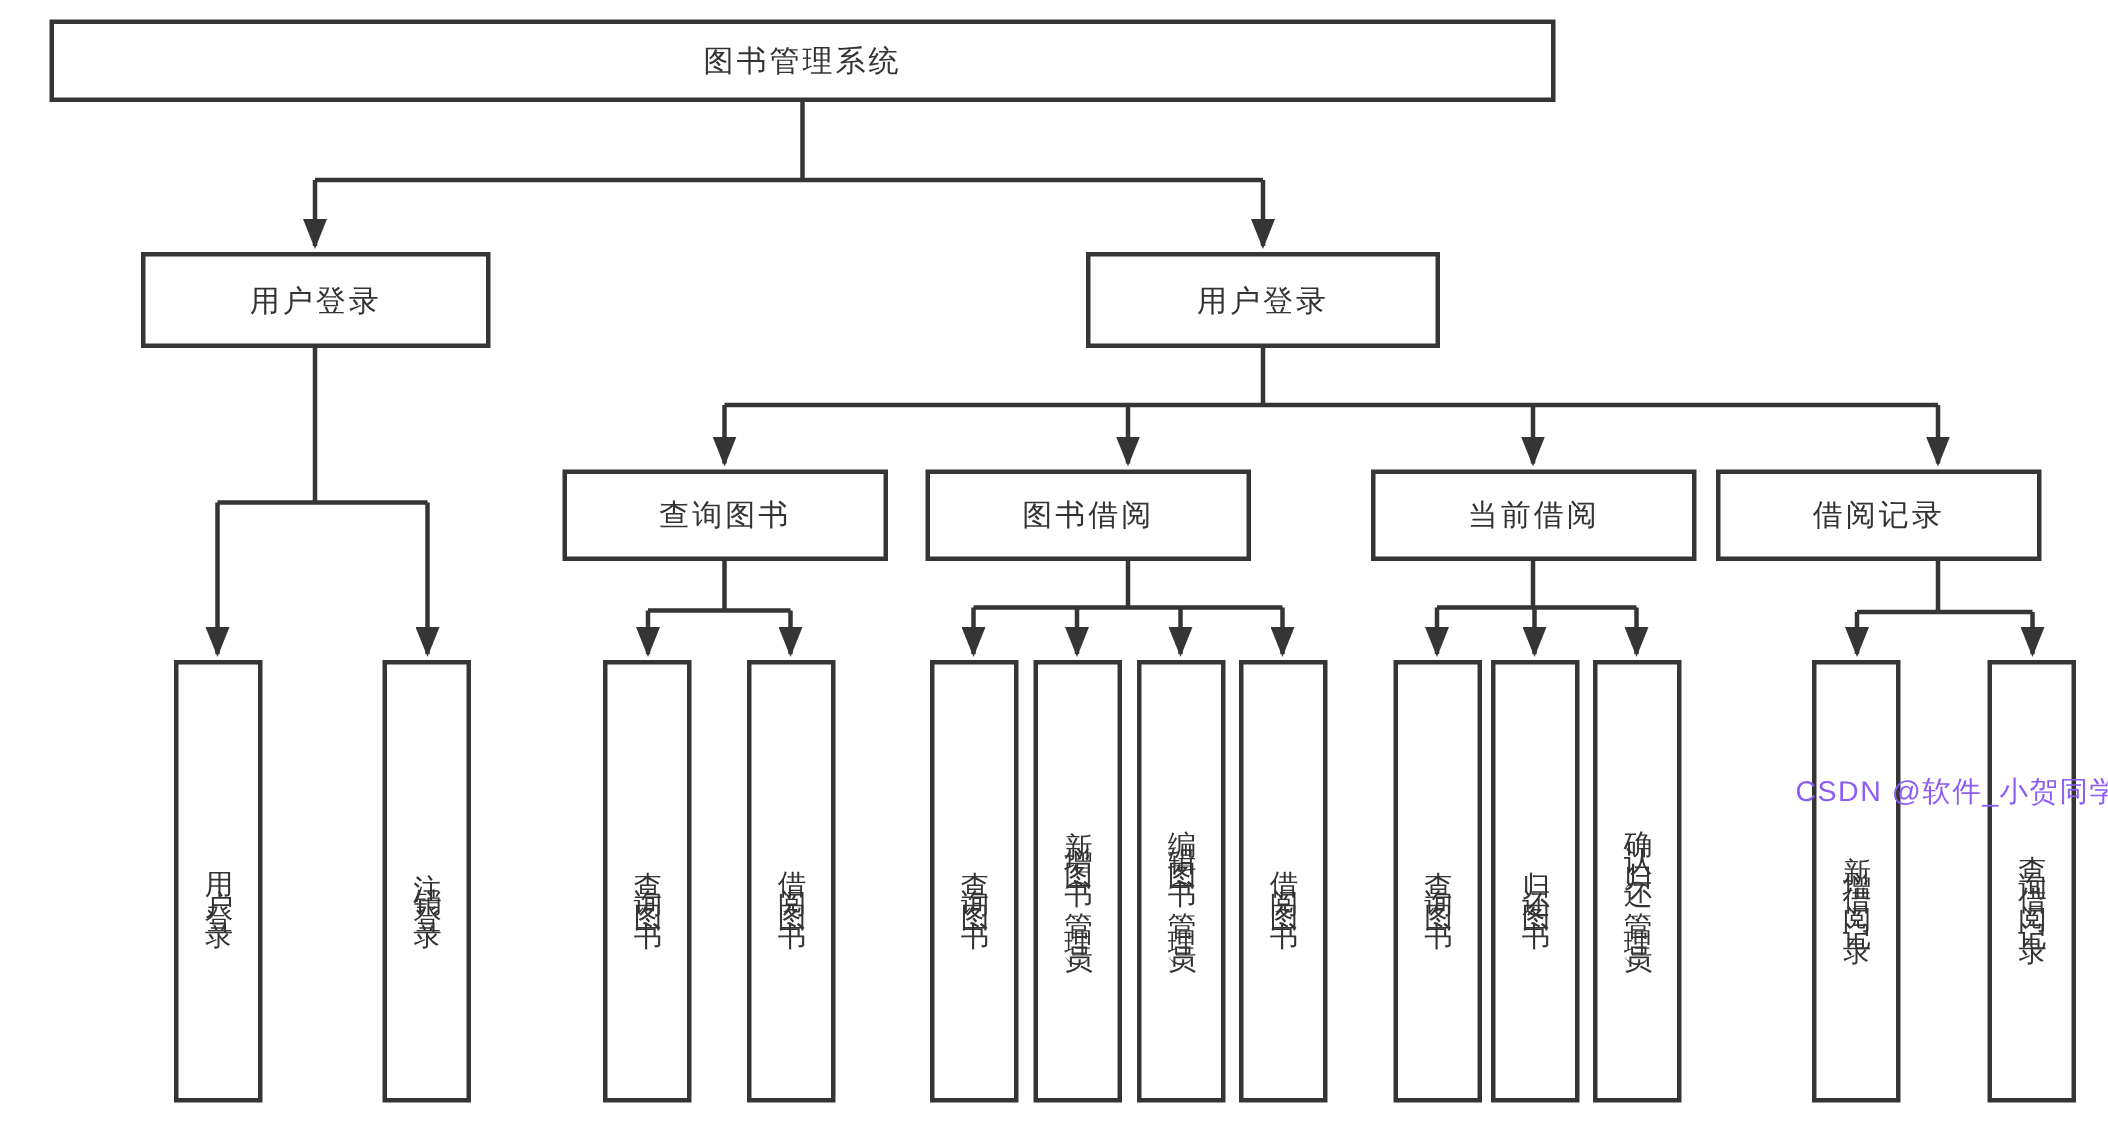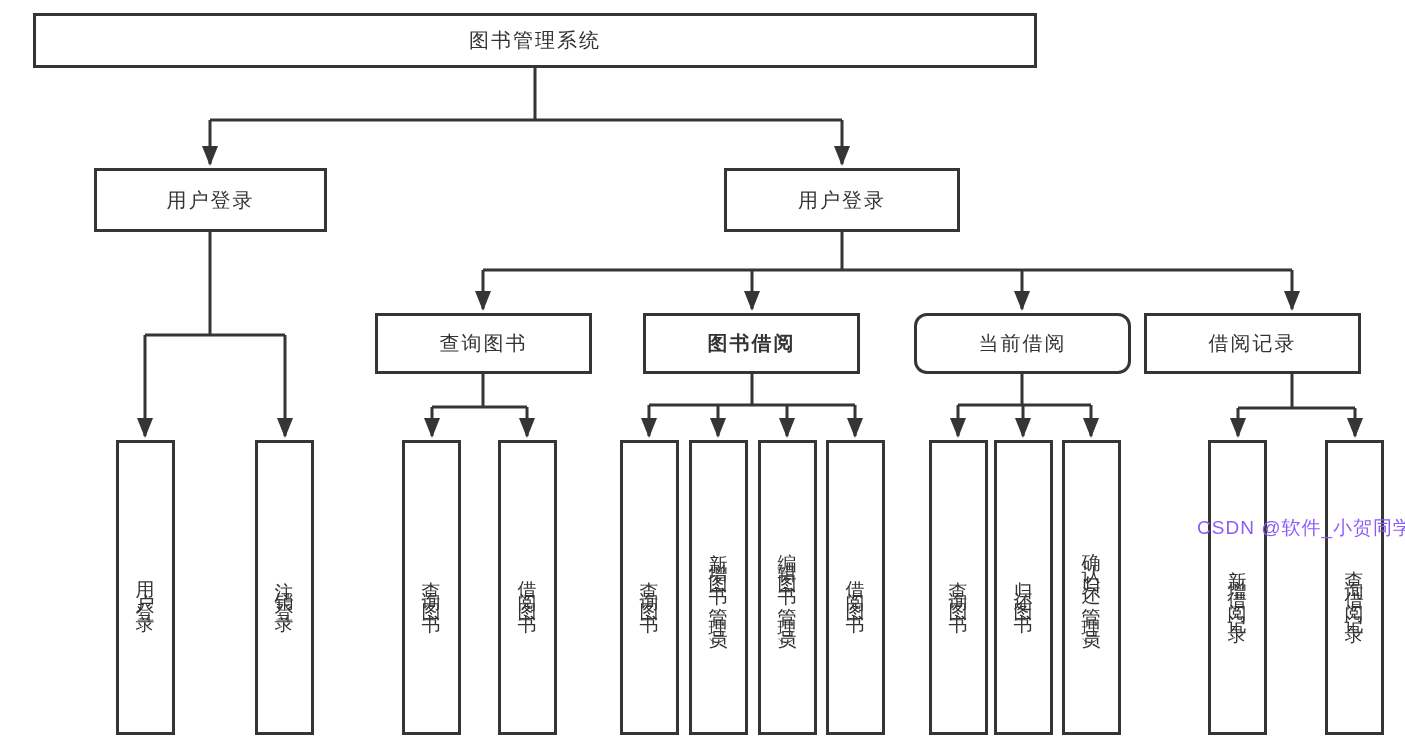--- a/index.html
+++ b/index.html
@@ -9,21 +9,21 @@
   svg.connectors{position:absolute;left:0;top:0;pointer-events:none;}
   .box{position:absolute;box-sizing:border-box;background:#ffffff;
        border:3px solid #353535;display:flex;align-items:center;justify-content:center;}
   .hbox{font-size:20px;letter-spacing:2px;white-space:nowrap;}
   .vbox{writing-mode:vertical-lr;text-orientation:mixed;font-size:19px;
         letter-spacing:11px;line-height:1;}
   .root  {left:21px;  top:13px;  width:1004px;height:55px;}
   .l2a   {left:82px;  top:168px; width:233px; height:64px;}
   .l2b   {left:712px; top:168px; width:236px; height:64px;}
   .l3    {top:313px;  width:217px;height:61px;}
-  .m0{left:363px;} .m1{left:631px;font-weight:bold;} .m2{left:902px;border-radius:13px;} .m3{left:1132px;align-items:center;}
+  .m0{left:363px;} .m1{left:605px;} .m2{left:902px;} .m3{left:1132px;align-items:center;}
   .leaf  {top:440px;  width:59px; height:295px;}
   .x0{left:104px;} .x1{left:243px;}
   .x2{left:390px;} .x3{left:486px;}
   .x4{left:608px;} .x5{left:677px;} .x6{left:746px;} .x7{left:814px;}
   .x8{left:917px;} .x9{left:982px;} .x10{left:1050px;}
   .x11{left:1196px;} .x12{left:1313px;}
   .watermark{position:absolute;right:4px;bottom:2px;font-size:19px;
              color:#8b5cf6;letter-spacing:1px;z-index:5;white-space:nowrap;}
 </style>
 </head>

